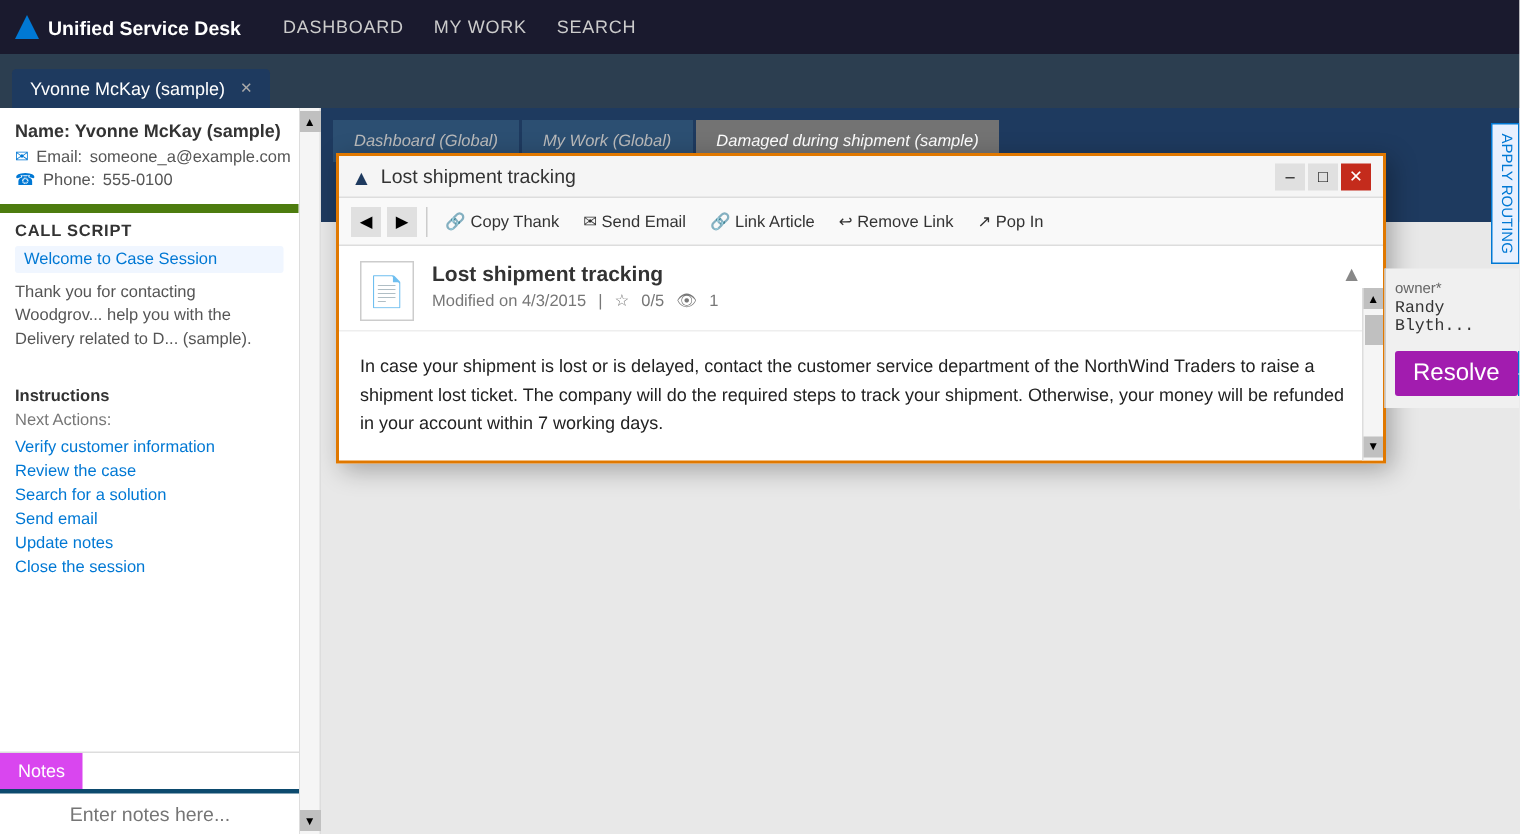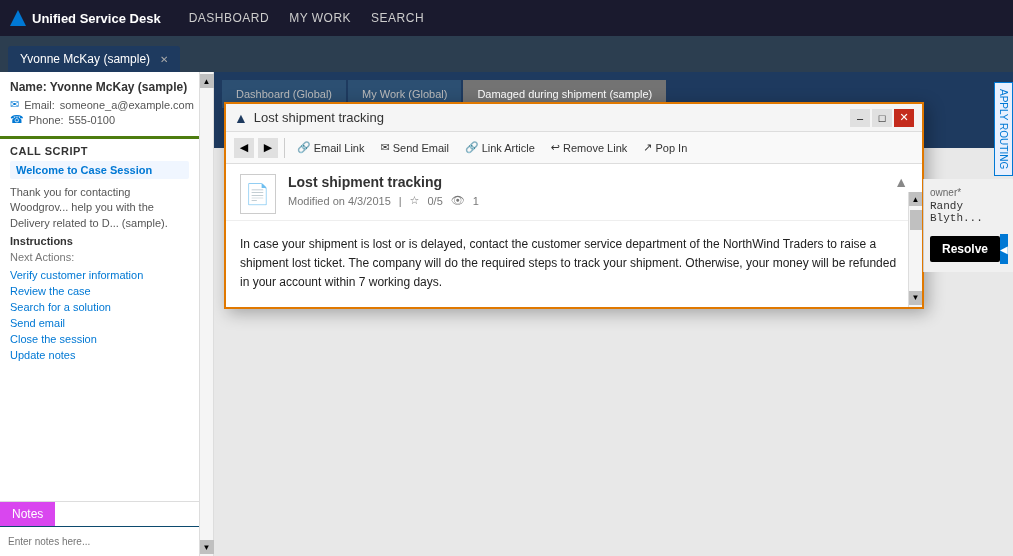--- a/index.html
+++ b/index.html
@@ -81,21 +81,21 @@
     .left-panel {
       width: 200px;
       background: white;
       border-right: 1px solid #ddd;
       overflow-y: auto;
       flex-shrink: 0;
     }
 
     .contact-info {
       padding: 8px 10px;
-      border-bottom: 3px solid #4d7c0f;
+      border-bottom: 6px solid #4d7c0f;
     }
     .contact-name {
       font-size: 12px;
       font-weight: 600;
       color: #333;
       margin-bottom: 4px;
     }
     .contact-detail {
       display: flex;
       align-items: center;
@@ -144,27 +144,26 @@
       letter-spacing: 0.5px;
       margin-bottom: 4px;
     }
     .script-label {
       font-size: 11px;
       color: #0078d4;
       background: #f0f6ff;
       padding: 3px 6px;
       border-radius: 2px;
       margin-bottom: 6px;
-      font-weight: bold;
     }
     .script-text {
       font-size: 11px;
       color: #555;
       line-height: 1.4;
-      margin-bottom: 4px;
+      margin-bottom: 24px;
     }
     .instructions-title {
       font-size: 11px;
       font-weight: 600;
       color: #333;
       margin-bottom: 4px;
     }
     .next-actions-label {
       font-size: 11px;
       color: #777;
@@ -192,25 +191,26 @@
       background: #d946ef;
       color: white;
       font-size: 12px;
       padding: 5px 12px;
       display: inline-block;
     }
     .notes-input {
       width: 100%;
       height: 30px;
       border: none;
-      border-top: 1px solid #0c4a6e;
+      border-top: 3px solid #0c4a6e;
       padding: 4px 8px;
-      font-size: 10px;
+      font-size: 13px;
       color: #999;
       outline: none;
+      text-align: center;
     }
 
     
     .content-area {
       flex: 1;
       position: relative;
       background: #e8e8e8;
       overflow: hidden;
     }
     .crm-tab {
@@ -254,28 +254,27 @@
       font-size: 12px;
       padding: 4px 10px;
       border-radius: 2px;
       cursor: pointer;
       display: flex;
       align-items: center;
       gap: 4px;
     }
     .crm-nav-btn .chevron { font-size: 9px; }
     .resolve-btn {
-      background: #000000;
-      color: white;
-      font-size: 12px;
+      background: #a21caf;
+      color: white;
+      font-size: 16px;
       padding: 6px 12px;
       border: none;
       cursor: pointer;
       border-radius: 2px;
-      font-weight: bold;
     }
 
     
     .modal {
       position: absolute;
       top: 30px;
       left: 10px;
       width: 700px;
       background: white;
       border: 2px solid #e07800;
@@ -485,39 +484,39 @@
     <div class="call-script">
       <div class="section-title">CALL SCRIPT</div>
       <div class="script-label">Welcome to Case Session</div>
       <div class="script-text">Thank you for contacting Woodgrov... help you with the Delivery related to D... (sample).</div>
       <div class="instructions-title">Instructions</div>
       <div class="next-actions-label">Next Actions:</div>
       <a class="action-link">Verify customer information</a>
       <a class="action-link">Review the case</a>
       <a class="action-link">Search for a solution</a>
       <a class="action-link">Send email</a>
+      <a class="action-link">Update notes</a>
       <a class="action-link">Close the session</a>
-      <a class="action-link">Update notes</a>
     </div>
 
     <div class="notes-section">
       <div class="notes-tab">Notes</div>
       <input class="notes-input" type="text" placeholder="Enter notes here..." style="">
     </div>
 
   </div>
 
   <div class="scroll-area">
     <div class="scroll-btn">▲</div>
     <div class="scroll-btn" style="margin-top:auto;">▼</div>
   </div>
 
   <div class="content-area">
 
-    <div style="background:#1e3a5f; height:36px; display:flex; align-items:flex-end; padding:0 8px;">
+    <div style="background:#1e3a5f; height:36px; display:flex; align-items:flex-end; padding:0 8px;font-style:italic;">
       <div class="crm-tab" style="font-size:11px; height:28px;">Dashboard (Global)</div>
       <div class="crm-tab" style="font-size:11px; height:28px; margin:0 2px;">My Work (Global)</div>
       <div class="crm-tab active" style="font-size:11px; height:28px; background:#737373; color:white;">Damaged during shipment (sample)</div>
     </div>
 
     <div class="crm-nav-bar">
       <span class="crm-logo">Microsoft Dynamics CRM</span>
       <span class="crm-hamburger">☰</span>
       <div class="crm-nav-btn">
         <span>Service</span>
@@ -548,21 +547,21 @@
           <button class="modal-ctrl-btn close-btn">✕</button>
         </div>
       </div>
 
       <div class="modal-toolbar">
         <button class="modal-nav-btn">◀</button>
         <button class="modal-nav-btn">▶</button>
         <div class="separator"></div>
         <div class="modal-toolbar-btn">
           <span>🔗</span>
-          <span>Email Link</span>
+          <span>Copy Thank</span>
         </div>
         <div class="modal-toolbar-btn">
           <span>✉</span>
           <span>Send Email</span>
         </div>
         <div class="modal-toolbar-btn">
           <span>🔗</span>
           <span>Link Article</span>
         </div>
         <div class="modal-toolbar-btn">

